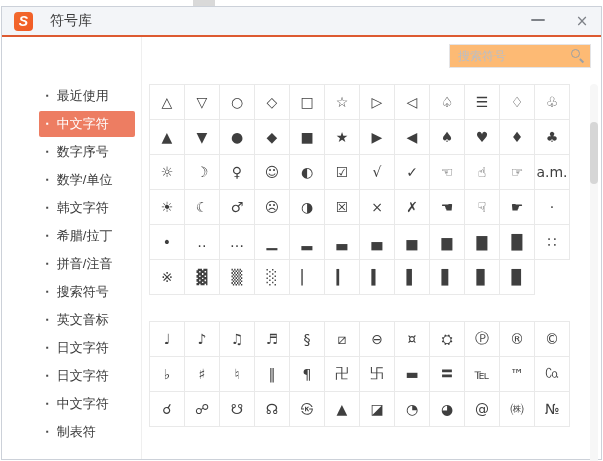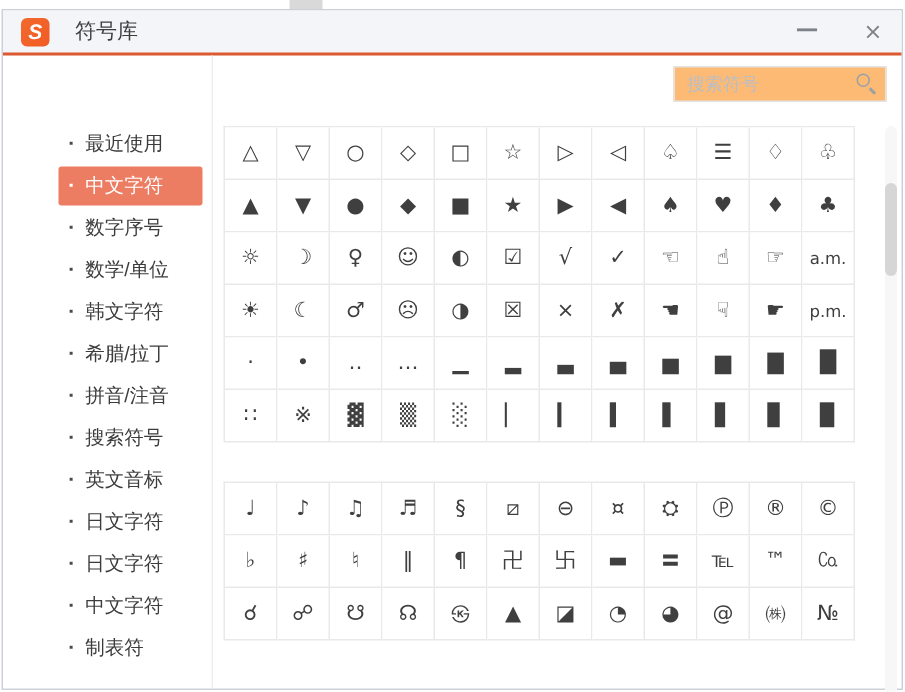--- a/index.html
+++ b/index.html
@@ -42,21 +42,21 @@
                transform:rotate(45deg); transform-origin:left center; }
   
   .grid-wrap { margin:16px 0 0 7px; }
   .symbol-grid { display:grid; grid-template-columns:repeat(12,35px); grid-auto-rows:35px;
                  border-top:1px solid var(--c-cell_border); border-left:1px solid var(--c-cell_border);
                  width:421px; }
   .symbol-grid.second { margin-top:26px; }
   .cell { border-right:1px solid var(--c-cell_border); border-bottom:1px solid var(--c-cell_border);
           display:flex; align-items:center; justify-content:center; font-size:14px; color:#3f3f3f;
           font-family:"DejaVu Sans","Liberation Sans",sans-serif; background:#fff; cursor:default; }
-  .cell.small { font-size:11px; }
+  .cell.small { font-size:14px; }
   
   .vscroll { position:absolute; right:3px; top:47px; width:8px; height:402px; background:var(--c-scroll_track); border-radius:4px; }
   .vscroll .thumb { position:absolute; left:0; top:38px; width:8px; height:62px; background:var(--c-scroll_thumb); border-radius:4px; }
 </style>
 </head>
 <body>
 
 <div class="stage">
   <div class="top-notch"></div>
 
@@ -187,21 +187,20 @@
               <div class="cell">☾</div>
               <div class="cell">♂</div>
               <div class="cell">☹</div>
               <div class="cell">◑</div>
               <div class="cell">☒</div>
               <div class="cell">×</div>
               <div class="cell">✗</div>
               <div class="cell">☚</div>
               <div class="cell">☟</div>
               <div class="cell">☛</div>
-              <div class="cell small">p.m.</div>
               <div class="cell">·</div>
               <div class="cell">•</div>
               <div class="cell">‥</div>
               <div class="cell">…</div>
               <div class="cell">▁</div>
               <div class="cell">▂</div>
               <div class="cell">▃</div>
               <div class="cell">▄</div>
               <div class="cell">▅</div>
               <div class="cell">▆</div>

